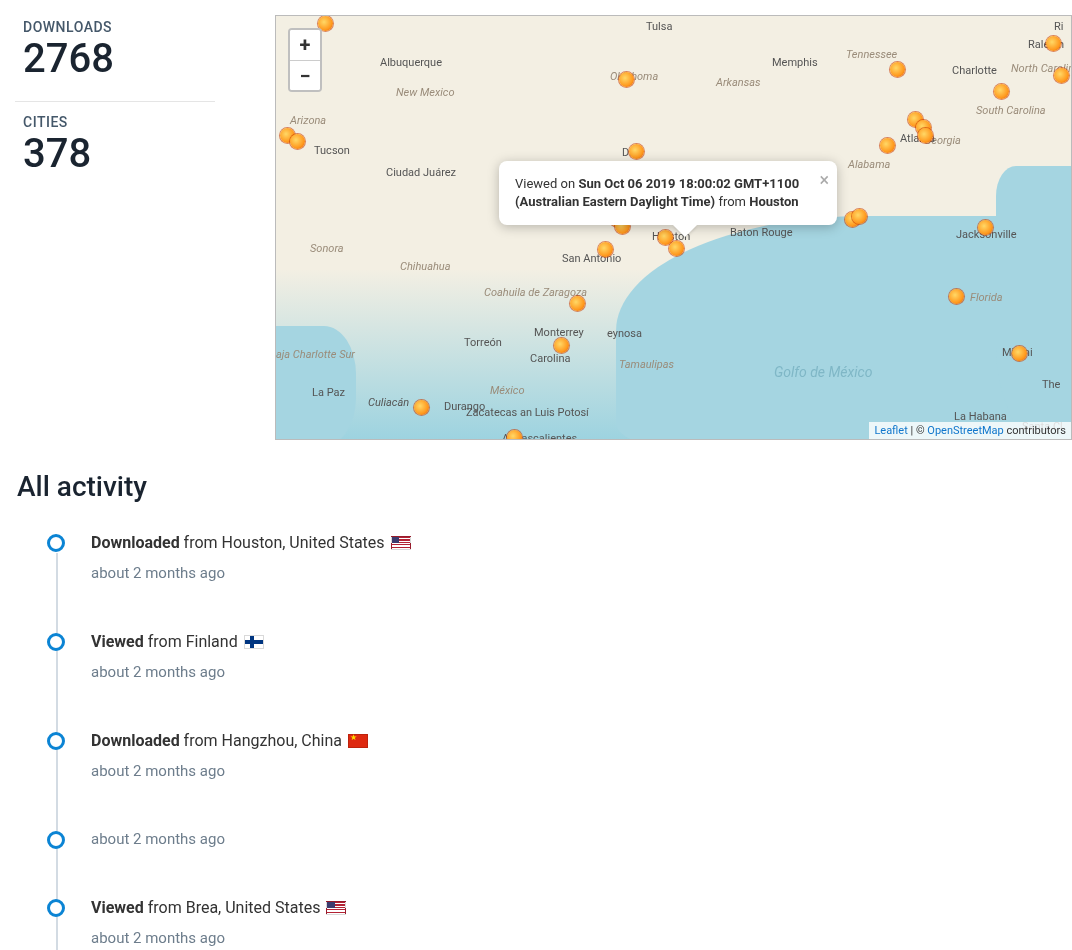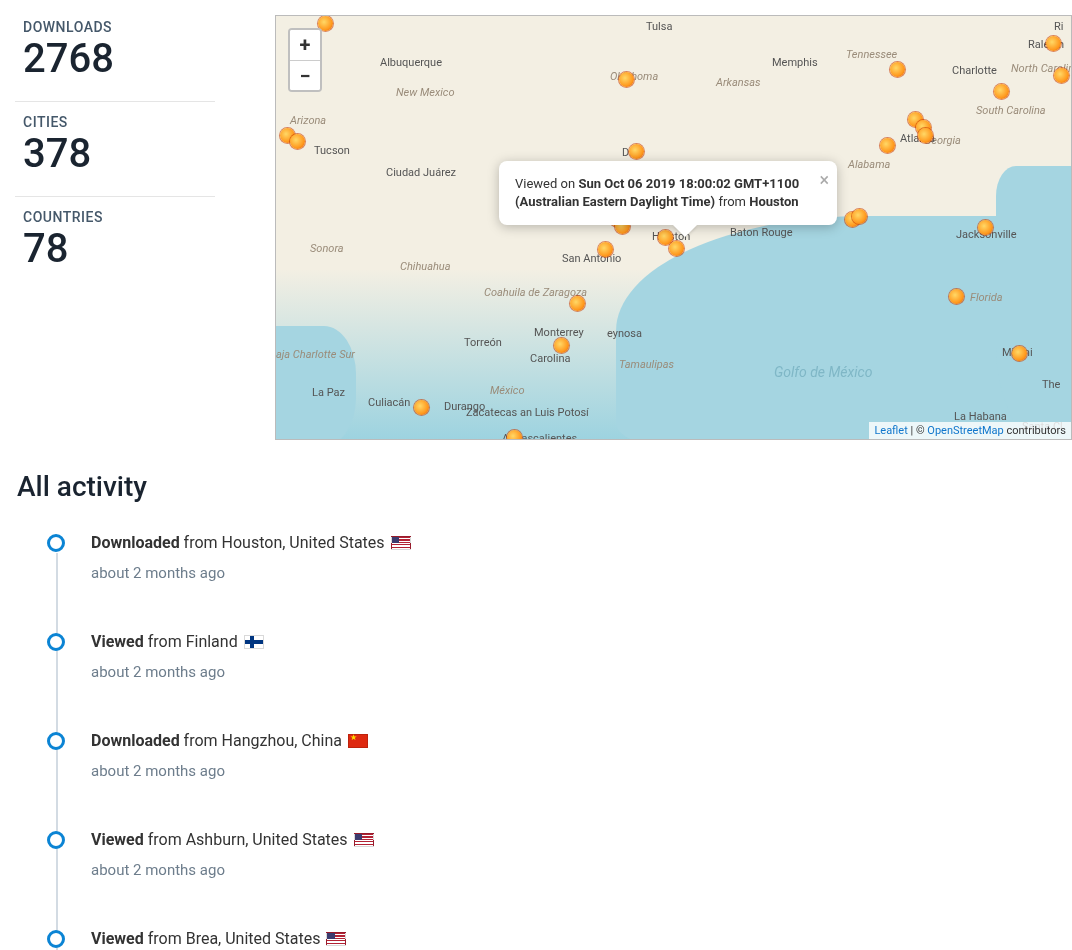--- a/index.html
+++ b/index.html
@@ -54,24 +54,20 @@
   <div class="top-row">
     <div class="stats-col">
       <div class="stat">
         <div class="stat-label">DOWNLOADS</div>
         <div class="stat-value">2768</div>
       </div>
       <div class="stat">
         <div class="stat-label">CITIES</div>
         <div class="stat-value">378</div>
       </div>
-      <div class="stat">
-        <div class="stat-label">COUNTRIES</div>
-        <div class="stat-value">78</div>
-      </div>
     </div>
 
     <div class="map-wrap">
       <div class="map-bg">
         <div class="sea" style="left:340px;top:200px;width:500px;height:230px;border-radius:50% 10% 10% 10%;"></div>
         <div class="sea" style="left:720px;top:150px;width:200px;height:300px;border-radius:10% 0 0 40%;"></div>
         <div class="sea" style="left:0;top:310px;width:80px;height:120px;border-radius:0 40% 40% 0;"></div>
 
         <span class="state-label" style="left:14px;top:98px;">Arizona</span>
         <span class="state-label" style="left:120px;top:70px;">New Mexico</span>
@@ -93,21 +89,21 @@
 
         <span class="city-label-sm" style="left:370px;top:4px;">Tulsa</span>
         <span class="city-label-sm" style="left:104px;top:40px;">Albuquerque</span>
         <span class="city-label-sm" style="left:22px;top:128px;margin-left:16px;">Tucson</span>
         <span class="city-label-sm" style="left:110px;top:150px;">Ciudad Juárez</span>
         <span class="city-label-sm" style="left:286px;top:236px;">San Antonio</span>
         <span class="city-label-sm" style="left:188px;top:320px;">Torreón</span>
         <span class="city-label-sm" style="left:258px;top:310px;">Monterrey</span>
         <span class="city-label-sm" style="left:254px;top:336px;">Carolina</span>
         <span class="city-label-sm" style="left:36px;top:370px;">La Paz</span>
-        <span class="city-label-sm" style="left:92px;top:380px;">Culiacán</span>
+        <span class="city-label-sm" style="left:92px;top:380px;font-style:italic;">Culiacán</span>
         <span class="city-label-sm" style="left:168px;top:384px;">Durango</span>
         <span class="city-label-sm" style="left:331px;top:311px;">eynosa</span>
         <span class="city-label-sm" style="left:190px;top:390px;">Zacatecas an Luis Potosí</span>
         <span class="city-label-sm" style="left:226px;top:416px;">Aguascalientes</span>
         <span class="city-label-sm" style="left:454px;top:210px;">Baton Rouge</span>
         <span class="city-label-sm" style="left:496px;top:40px;">Memphis</span>
         <span class="city-label-sm" style="left:676px;top:48px;">Charlotte</span>
         <span class="city-label-sm" style="left:624px;top:116px;">Atlanta</span>
         <span class="city-label-sm" style="left:680px;top:212px;">Jacksonville</span>
         <span class="city-label-sm" style="left:726px;top:330px;">Miami</span>
@@ -190,24 +186,20 @@
         <span class="evt-dot"></span>
         <div class="evt-line1">
           <span><span class="evt-action">Downloaded</span><span class="evt-from"> from Hangzhou, China </span></span>
           <span class="flag flag-cn"></span>
         </div>
         <div class="evt-time">about 2 months ago</div>
       </div>
 
       <div class="evt">
         <span class="evt-dot"></span>
-        <div class="evt-line1">
-          <span><span class="evt-action">Viewed</span><span class="evt-from"> from Ashburn, United States </span></span>
-          <span class="flag flag-us"></span>
-        </div>
         <div class="evt-time">about 2 months ago</div>
       </div>
 
       <div class="evt">
         <span class="evt-dot"></span>
         <div class="evt-line1">
           <span><span class="evt-action">Viewed</span><span class="evt-from"> from Brea, United States </span></span>
           <span class="flag flag-us"></span>
         </div>
         <div class="evt-time">about 2 months ago</div>

